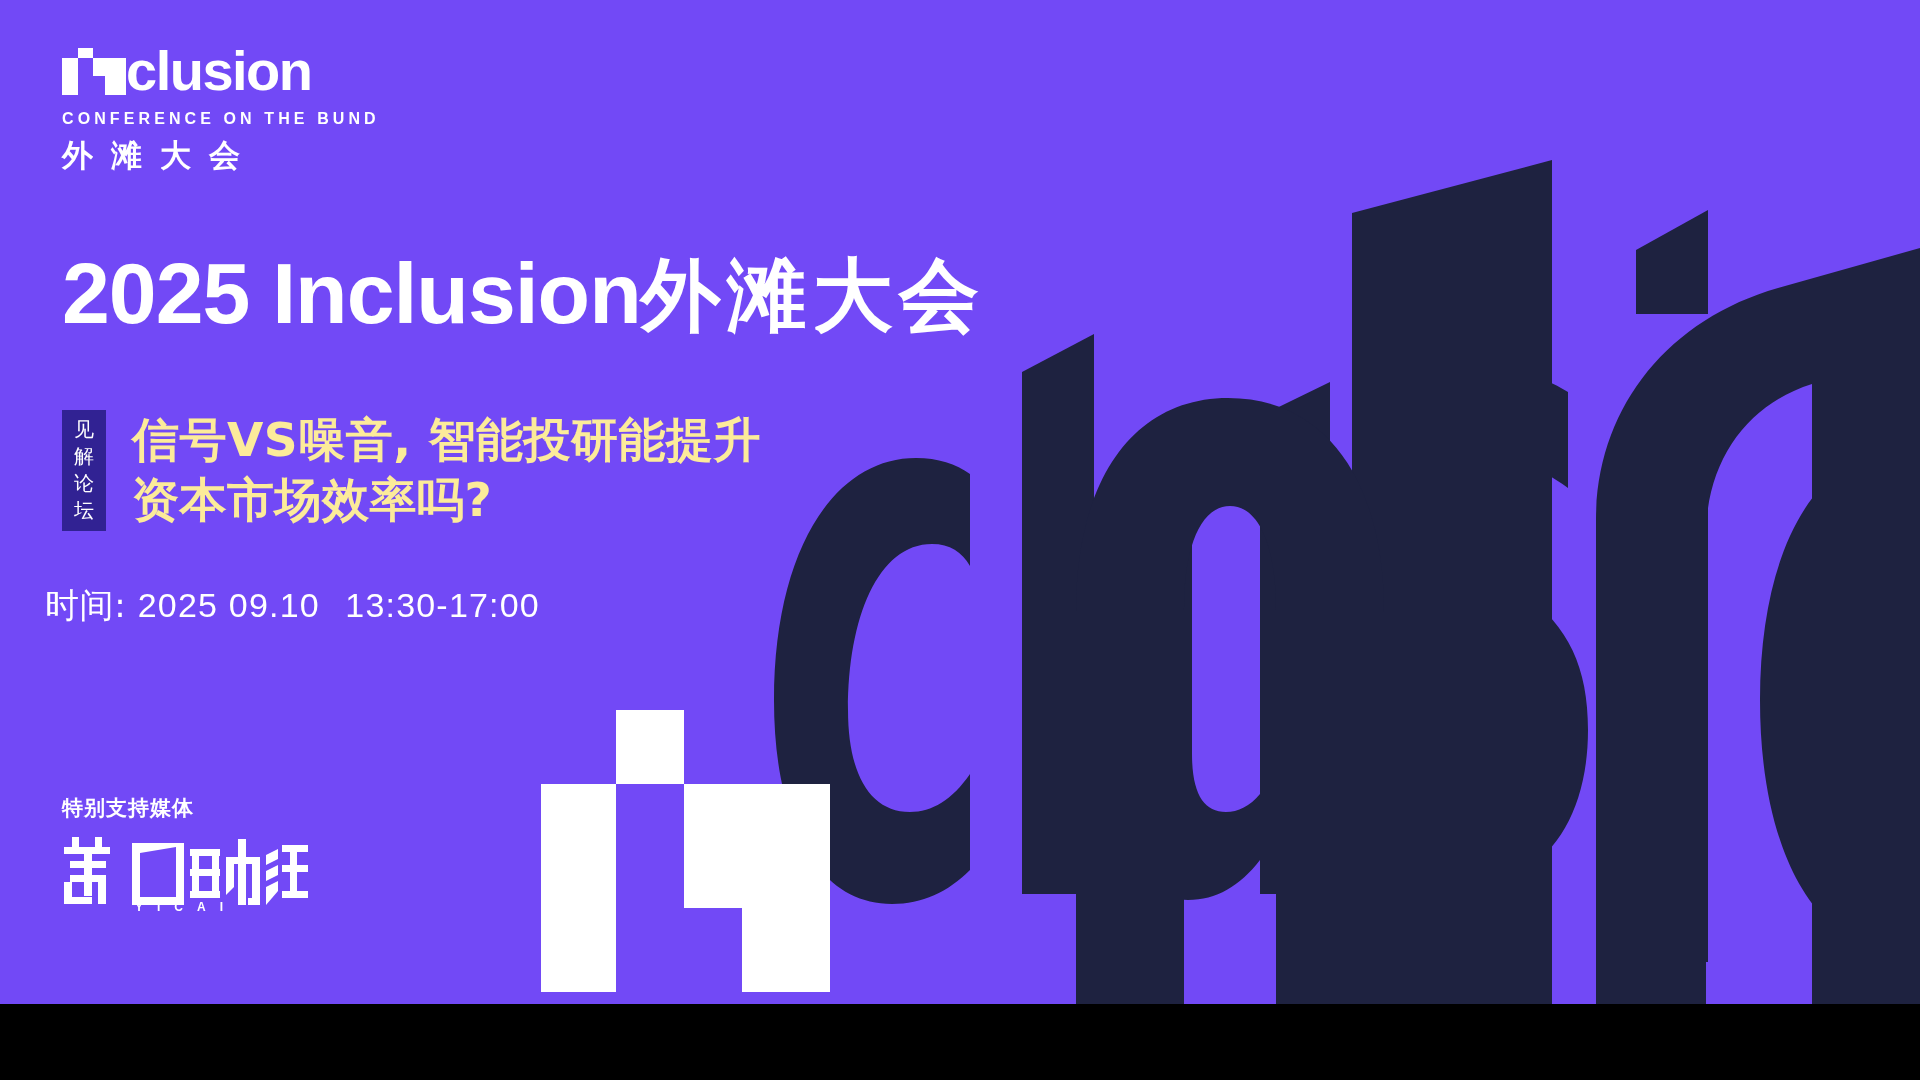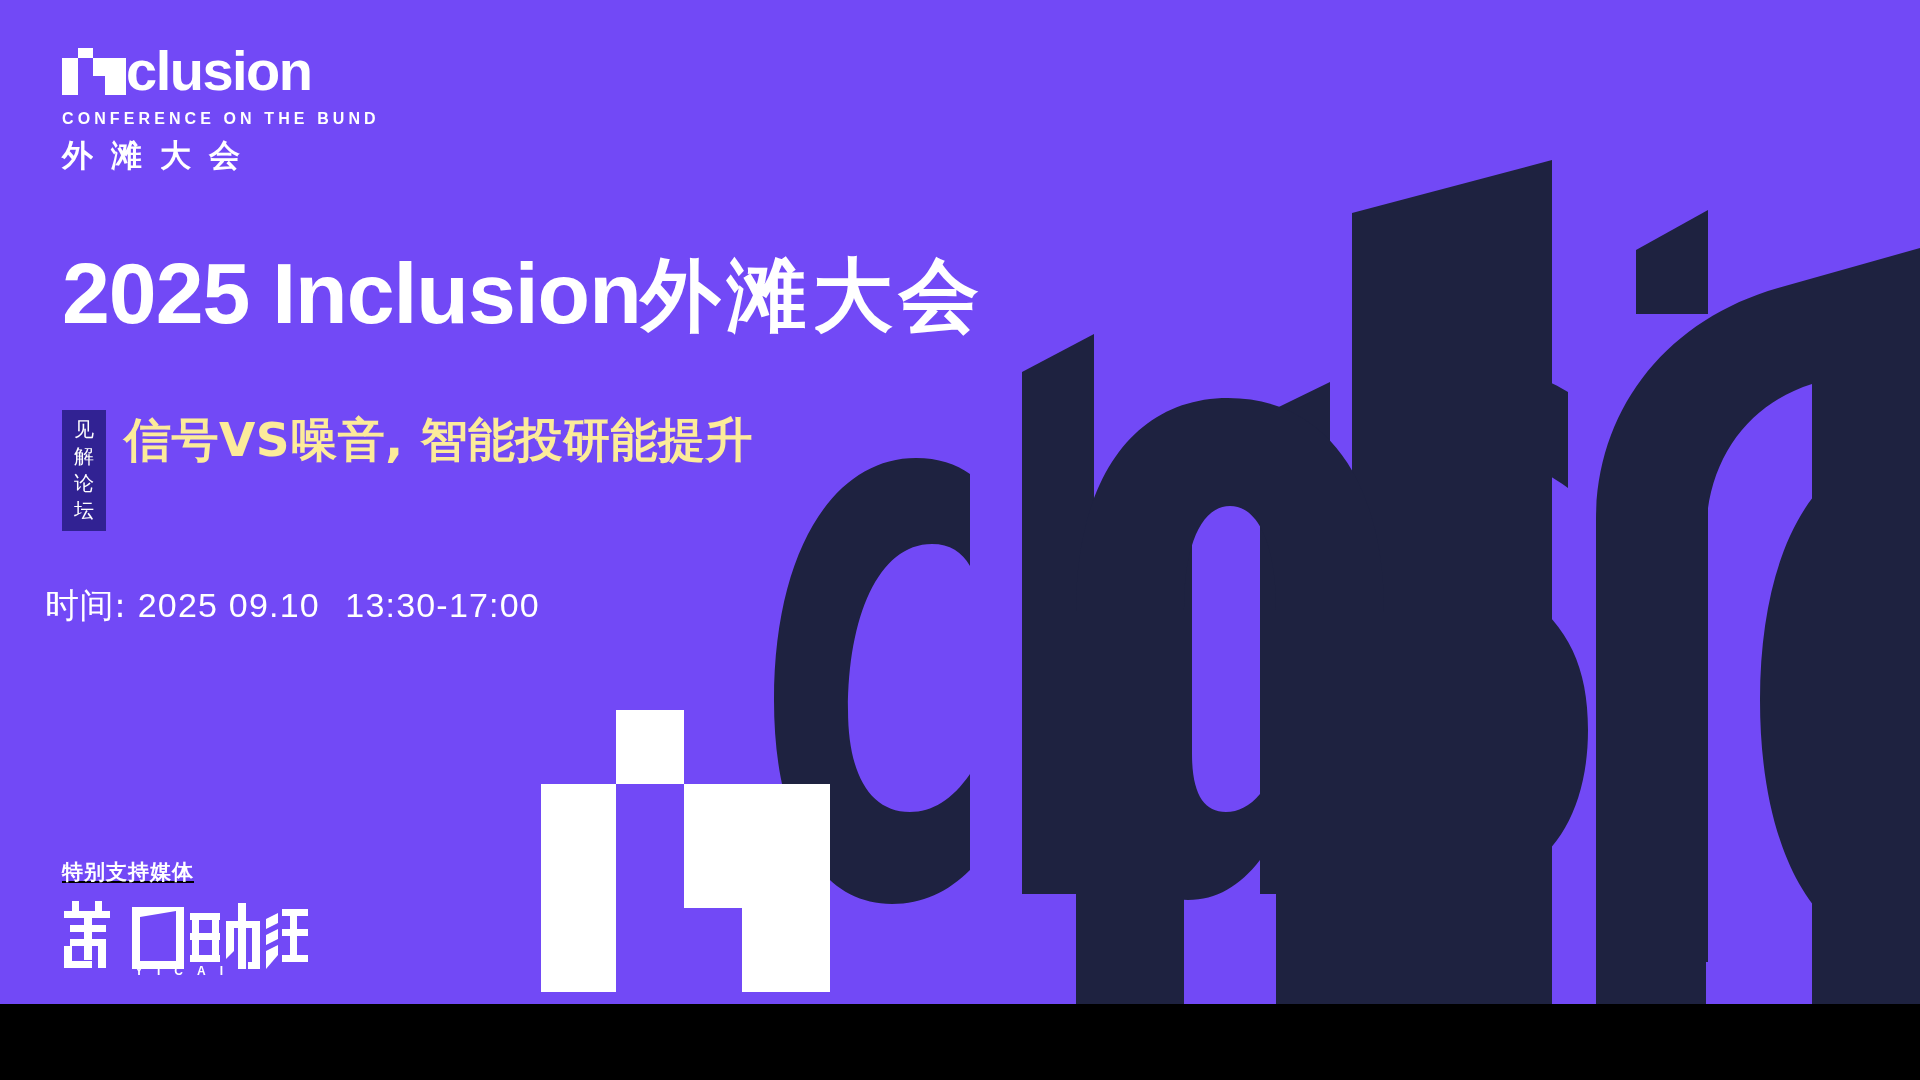--- a/index.html
+++ b/index.html
@@ -108,21 +108,21 @@
     font-size: 20px;
     line-height: 27px;
     font-weight: 500;
     text-align: center;
     padding: 6px 0 7px 0;
     letter-spacing: 0;
     flex: 0 0 auto;
   }
   .badge span { display: block; }
   .subtext {
-    margin-left: 18px;
+    margin-left: 26px;
     color: #FCEB9A;
     font-family: "DejaVu Sans", sans-serif;
     font-size: 47px;
     line-height: 60px;
     font-weight: 700;
     letter-spacing: 0.5px;
     white-space: nowrap;
   }
 
   
@@ -139,22 +139,21 @@
   }
   .timeline .lat {
     font-family: "Liberation Sans", sans-serif;
     letter-spacing: 1.2px;
   }
 
   
   .sponsor {
     position: absolute;
     left: 62px;
-    top: 858px;
-    text-decoration: underline;
+    top: 794px;
   }
   .sponsor-label {
     color: #ffffff;
     font-family: "DejaVu Sans", sans-serif;
     font-size: 21px;
     font-weight: 700;
     letter-spacing: 1px;
     white-space: nowrap;
   }
   .sponsor-logo {
@@ -292,20 +291,21 @@
 
   <div class="subwrap">
     <div class="badge">
       <span>见</span>
       <span>解</span>
       <span>论</span>
       <span>坛</span>
     </div>
     <div class="subtext">
       <div>信号VS噪音, 智能投研能提升</div>
+      <div>资本市场效率吗?</div>
     </div>
   </div>
 
   <div class="timeline">
     <span>时间:</span>
     <span class="lat">2025 09.10</span>
     <span class="lat" style="padding-left:14px">13:30-17:00</span>
   </div>
 
   <div class="sponsor">

